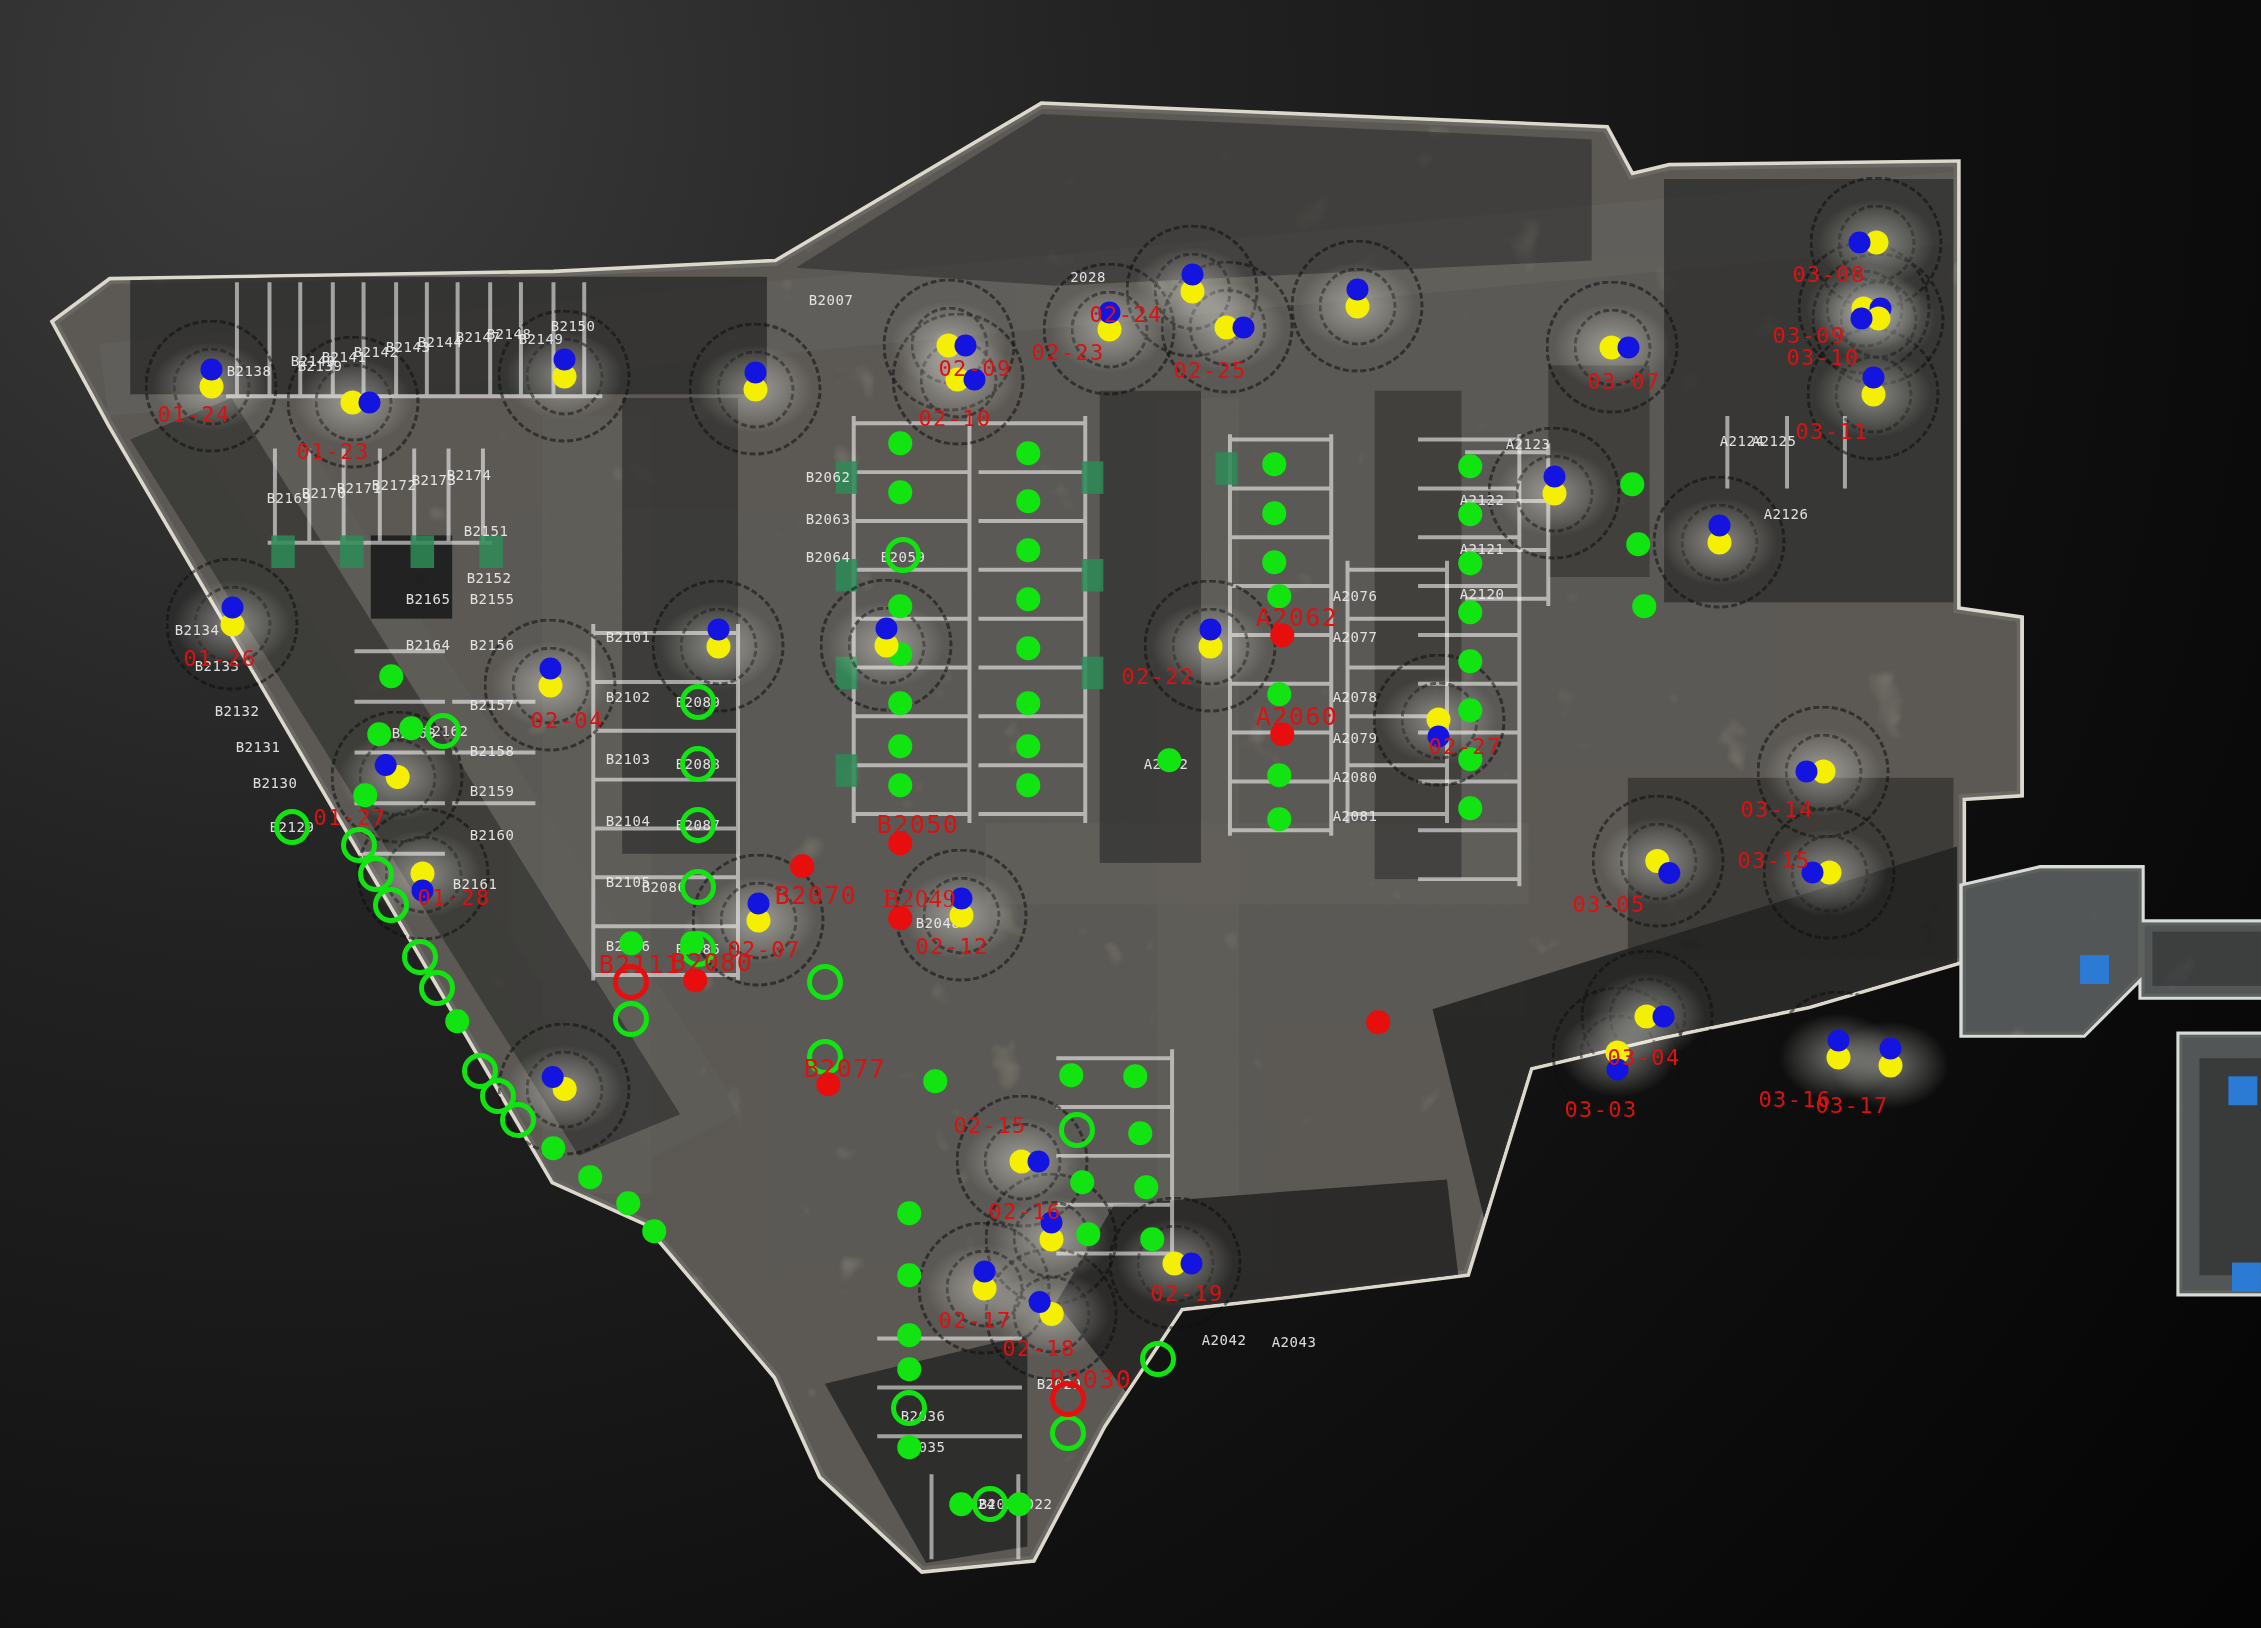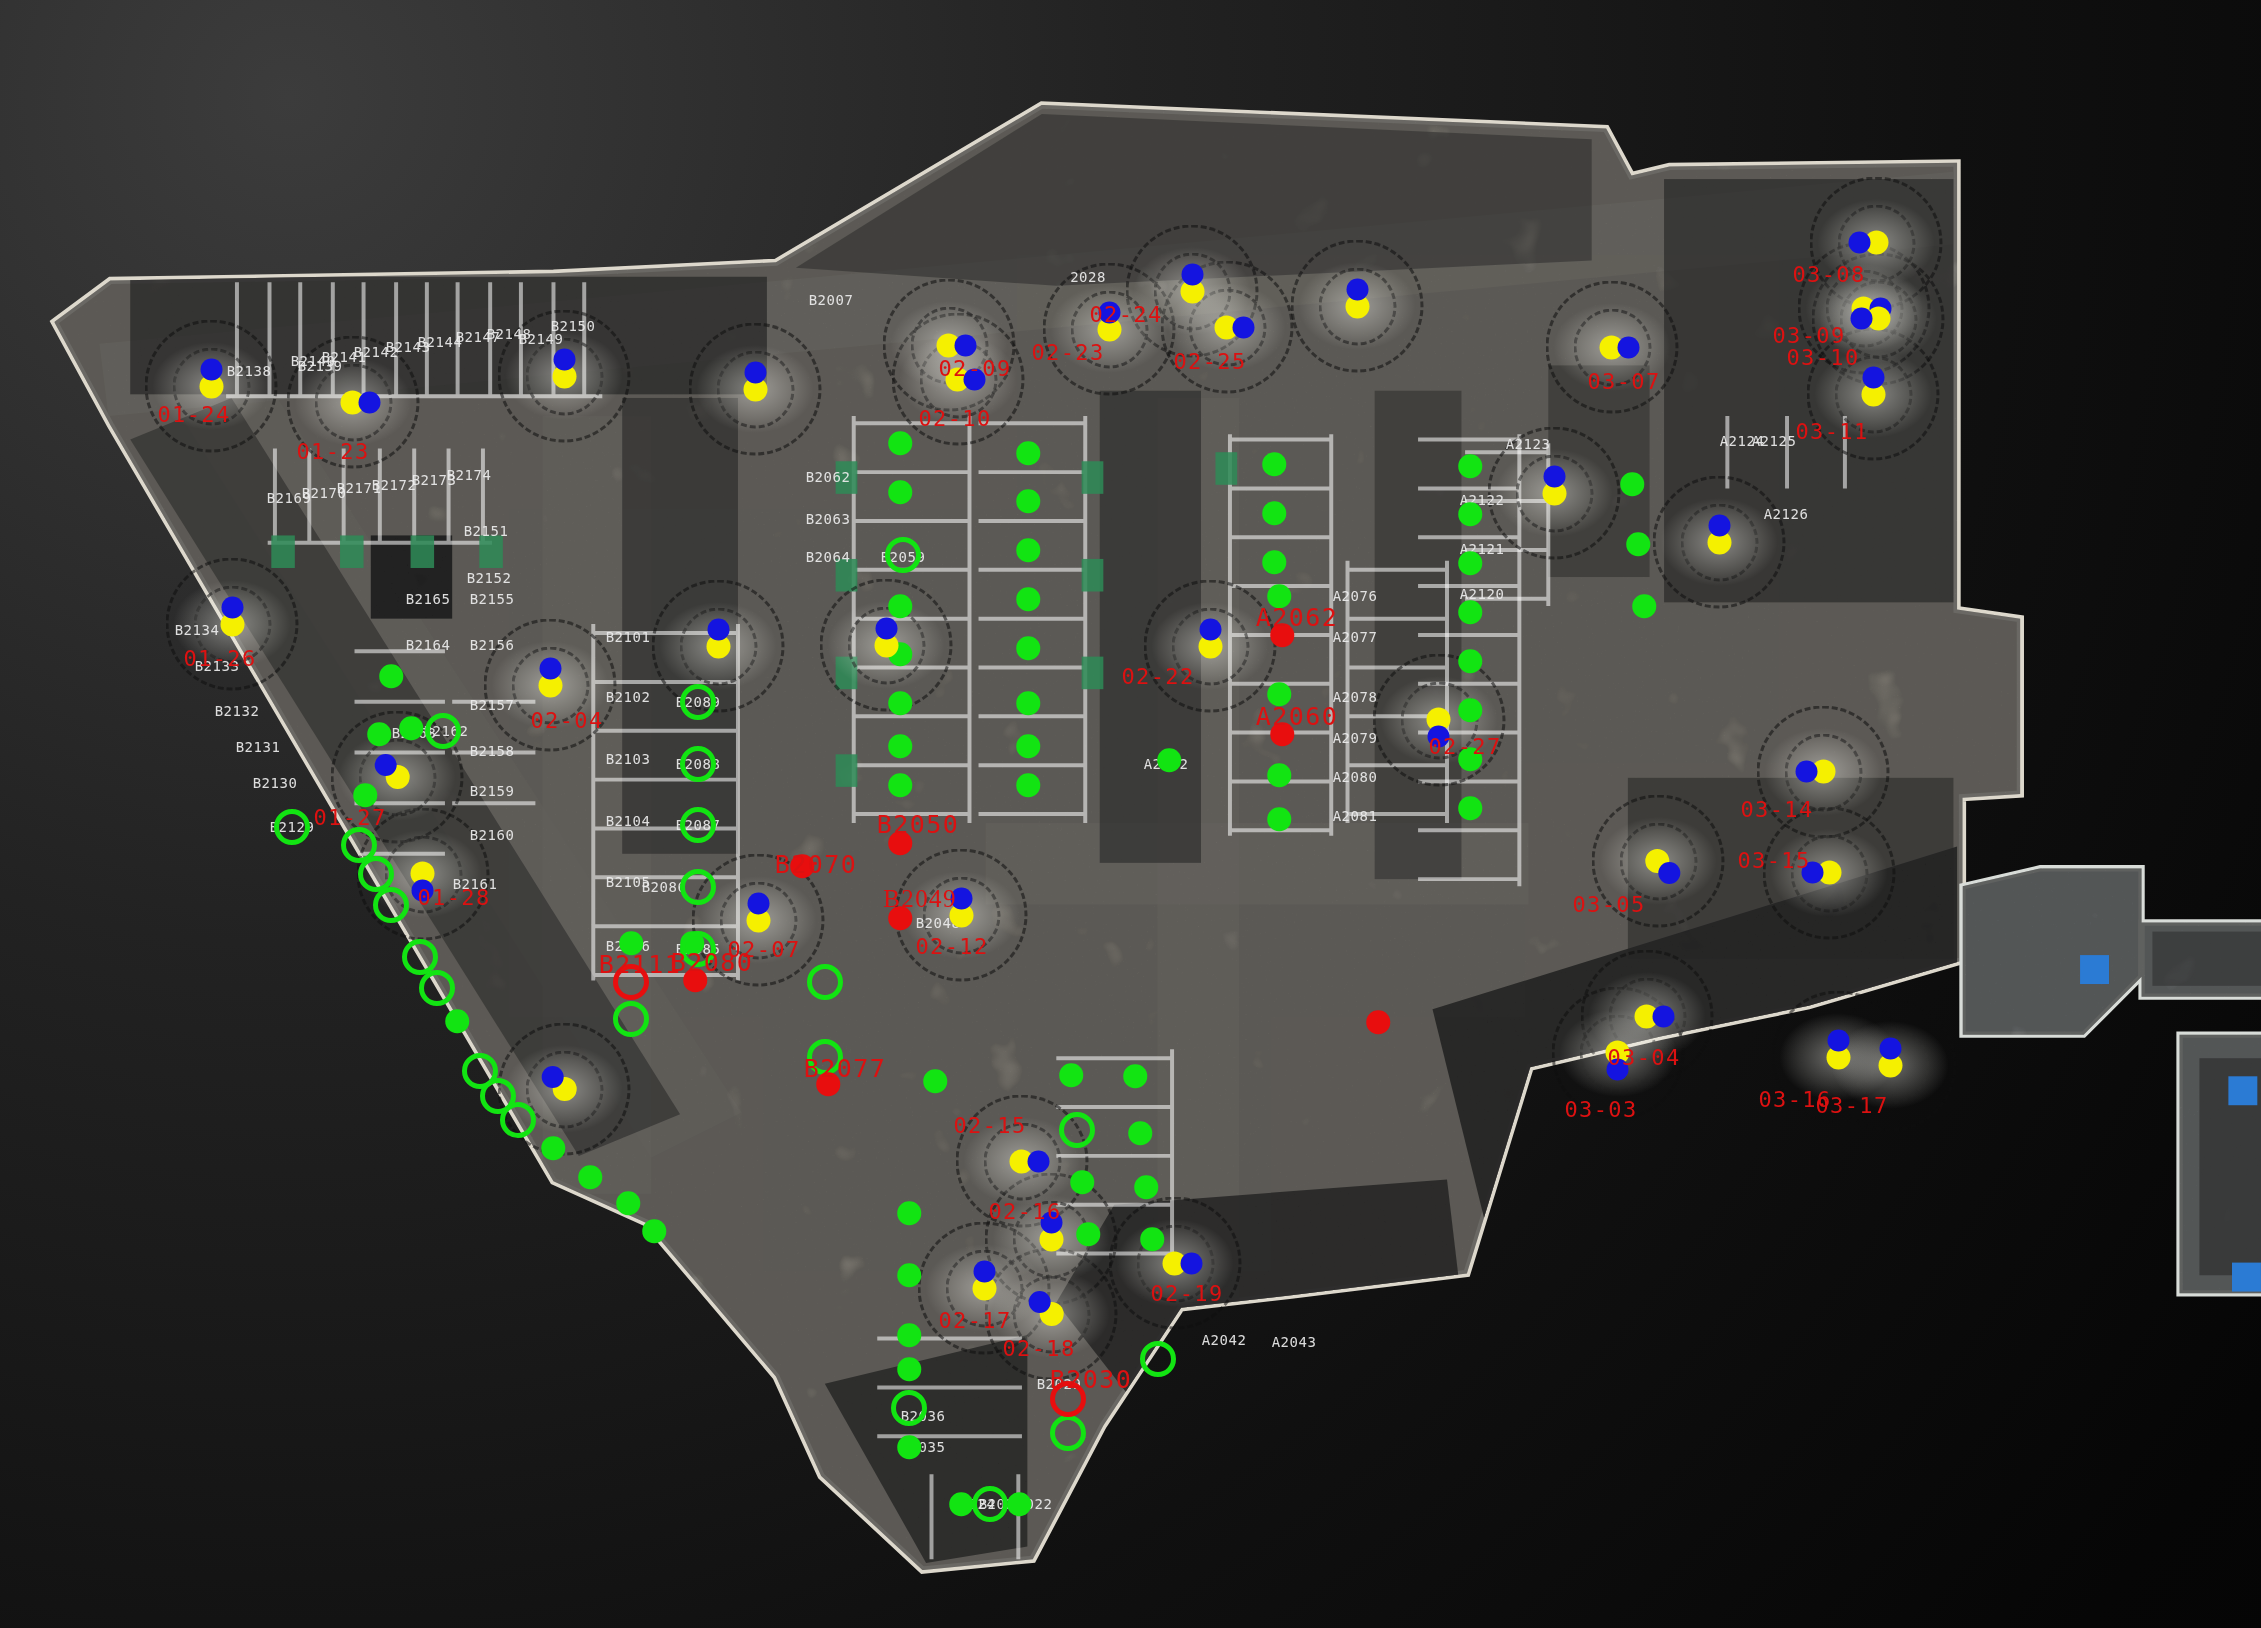--- a/index.html
+++ b/index.html
@@ -646,21 +646,21 @@
         </div>
       </div>
     </div>
   <div id="red-label-layer">
       <div class="red-label" style="left: 194px; top: 414px;">01-24</div>
       <div class="red-label" style="left: 333px; top: 451px;">01-23</div>
       <div class="red-label" style="left: 975px; top: 368px;">02-09</div>
       <div class="red-label" style="left: 955px; top: 418px;">02-10</div>
       <div class="red-label" style="left: 1068px; top: 352px;">02-23</div>
       <div class="red-label" style="left: 1126px; top: 314px;">02-24</div>
-      <div class="red-label" style="left: 1210px; top: 361px; text-align: center;">02-25</div>
+      <div class="red-label" style="left: 1210px; top: 370px; text-align: center;">02-25</div>
       <div class="red-label" style="left: 1624px; top: 381px;">03-07</div>
       <div class="red-label" style="left: 1829px; top: 274px;">03-08</div>
       <div class="red-label" style="left: 1809px; top: 335px;">03-09</div>
       <div class="red-label" style="left: 1823px; top: 357px;">03-10</div>
       <div class="red-label" style="left: 1832px; top: 431px;">03-11</div>
       <div class="red-label" style="left: 220px; top: 658px;">01-26</div>
       <div class="red-label" style="left: 350px; top: 817px;">01-27</div>
       <div class="red-label" style="left: 454px; top: 897px;">01-28</div>
       <div class="red-label" style="left: 567px; top: 720px;">02-04</div>
       <div class="red-label" style="left: 764px; top: 949px;">02-07</div>
@@ -674,21 +674,21 @@
       <div class="red-label" style="left: 1187px; top: 1293px;">02-19</div>
       <div class="red-label" style="left: 1609px; top: 904px;">03-05</div>
       <div class="red-label" style="left: 1777px; top: 809px;">03-14</div>
       <div class="red-label" style="left: 1774px; top: 860px;">03-15</div>
       <div class="red-label" style="left: 1644px; top: 1057px;">03-04</div>
       <div class="red-label" style="left: 1795px; top: 1099px;">03-16</div>
       <div class="red-label" style="left: 1852px; top: 1105px;">03-17</div>
       <div class="red-label" style="left: 1601px; top: 1109px;">03-03</div>
       <div class="red-label big" style="left: 918px; top: 824px;">B2050</div>
       <div class="red-label big" style="left: 920px; top: 899px; font-family: Liberation Serif, serif;">B2049</div>
-      <div class="red-label big" style="left: 816px; top: 864px;">B2070</div>
+      <div class="red-label big" style="left: 816px; top: 895px;">B2070</div>
       <div class="red-label big" style="left: 712px; top: 962px;">B2080</div>
       <div class="red-label big" style="left: 1297px; top: 617px;">A2062</div>
       <div class="red-label big" style="left: 1297px; top: 716px;">A2060</div>
       <div class="red-label big" style="left: 845px; top: 1068px;">B2077</div>
       <div class="red-label big" style="left: 640px; top: 964px;">B2111</div>
       <div class="red-label big" style="left: 1091px; top: 1379px;">B2030</div>
     </div>
 
 </div>
 

